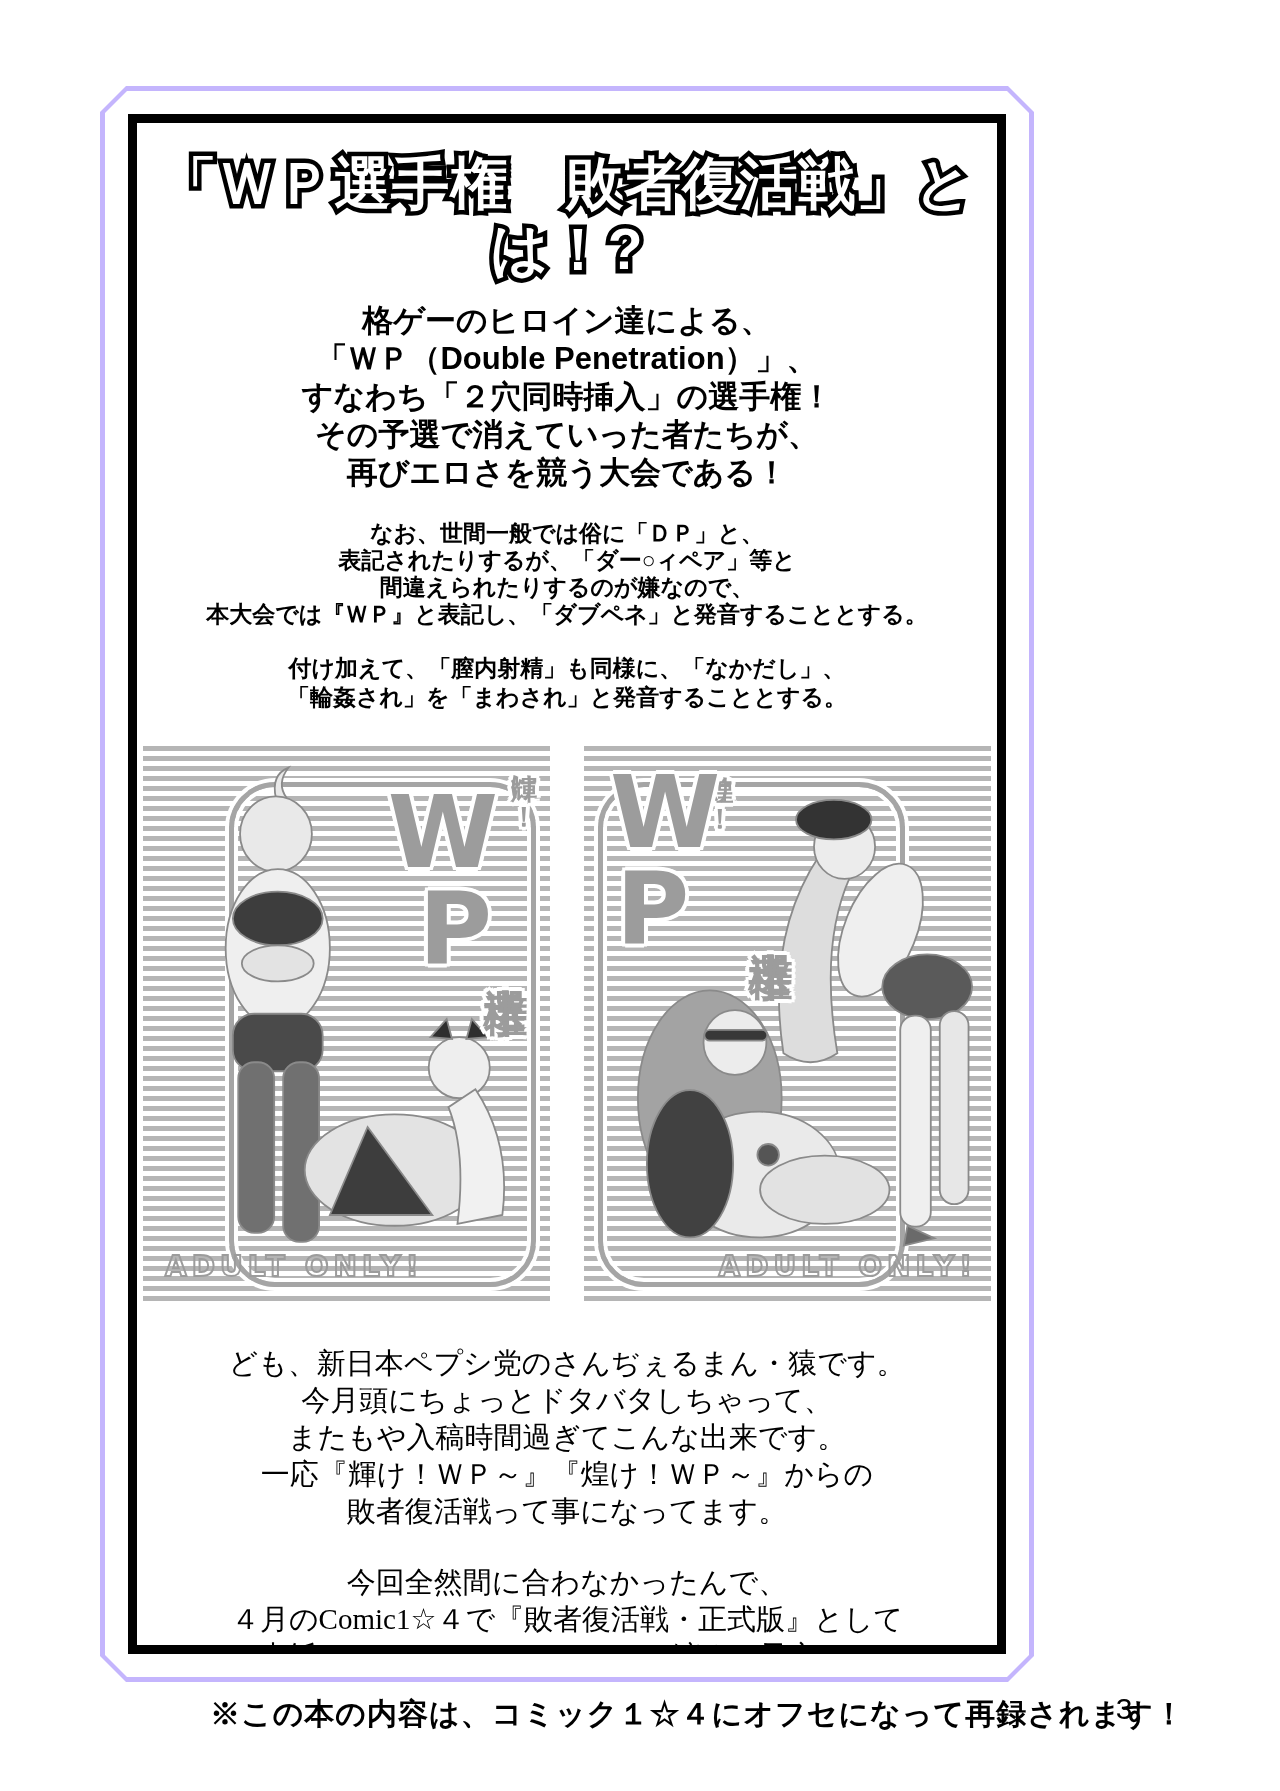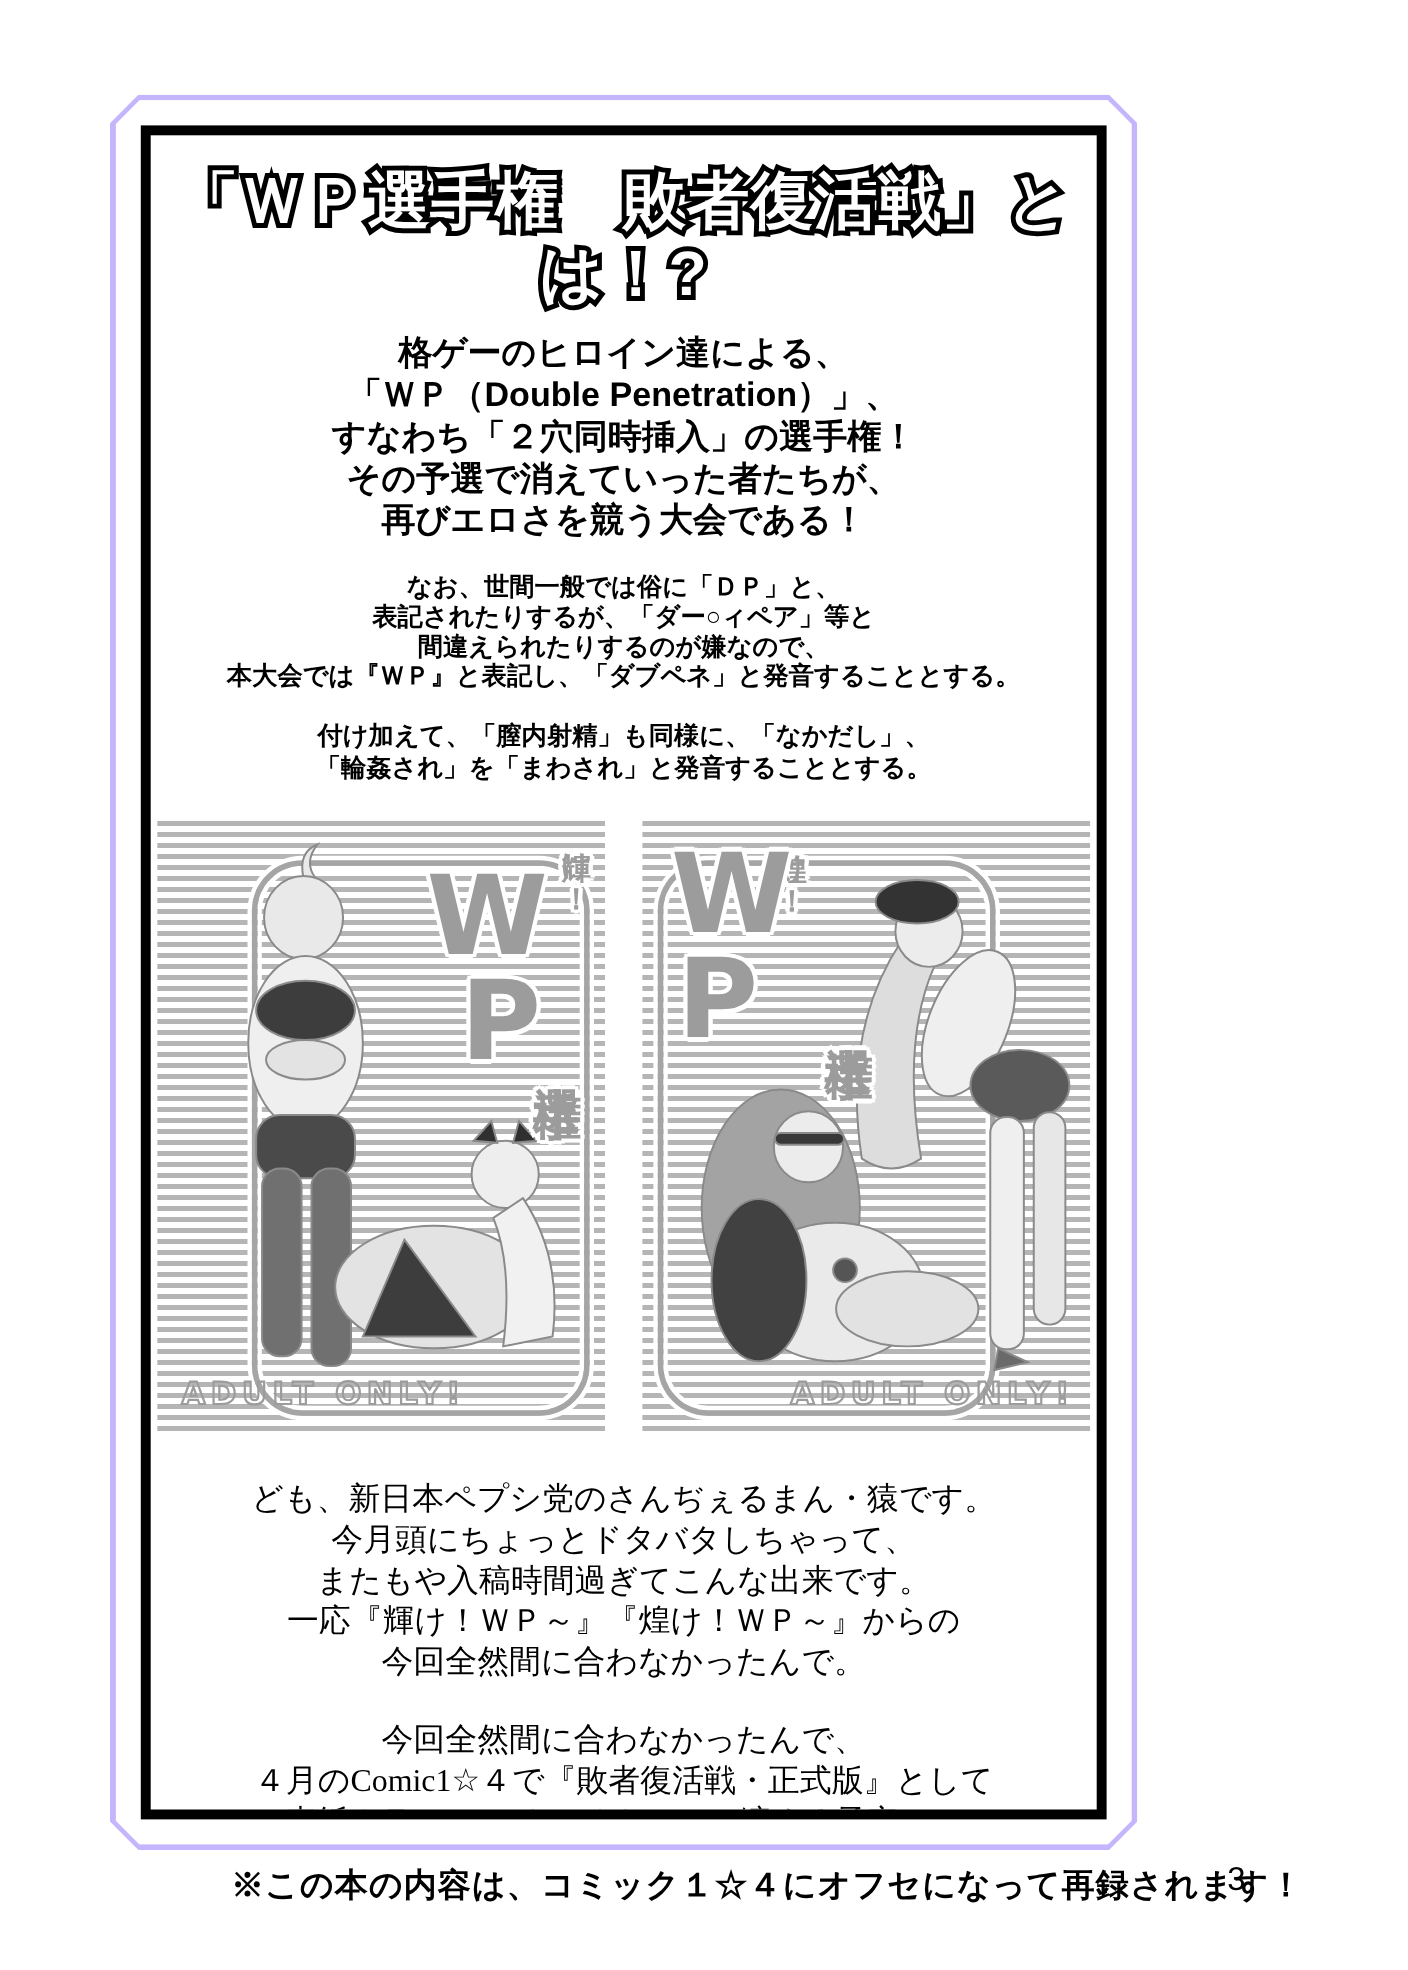--- a/index.html
+++ b/index.html
@@ -174,21 +174,21 @@
             <div class="vert champ outline-white">選手権！</div>
             <div class="adult">ADULT ONLY!</div>
           </div>
 
         </div>
 
         <div class="afterword">ども、新日本ペプシ党のさんぢぇるまん・猿です。
 今月頭にちょっとドタバタしちゃって、
 またもや入稿時間過ぎてこんな出来です。
 一応『輝け！ＷＰ～』『煌け！ＷＰ～』からの
-今回全然間に合わなかったんで。</div>
+敗者復活戦って事になってます。</div>
 
         <div class="afterword last">今回全然間に合わなかったんで、
 ４月のComic1☆４で『敗者復活戦・正式版』として
 表紙カラーの36ページオフセに纏める予定…。
 …またもマジごめんなさい。</div>
 
       </div>
     </div>
   </div>
 </div>

